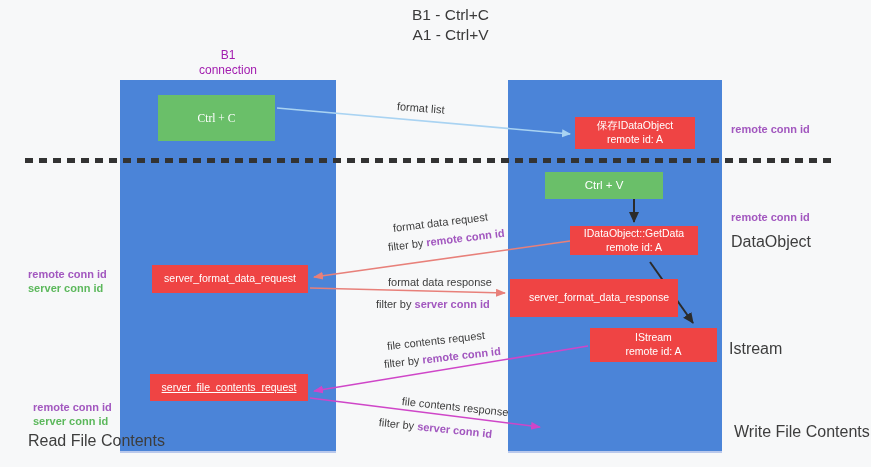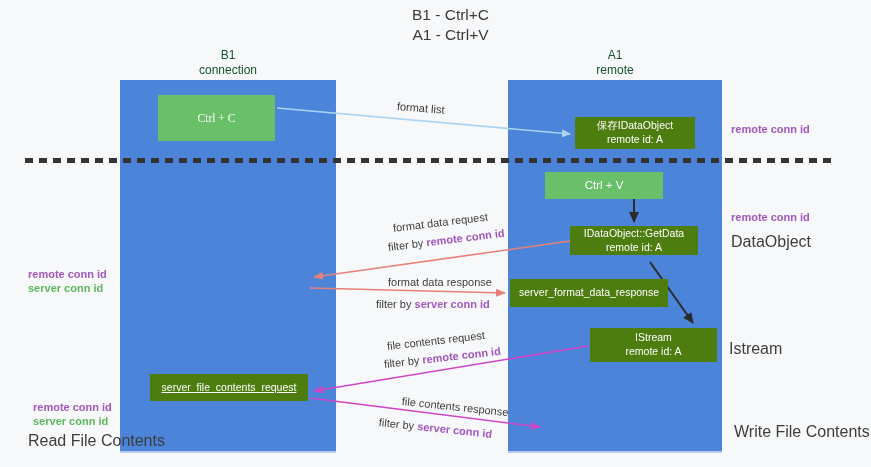--- a/index.html
+++ b/index.html
@@ -12,46 +12,42 @@
     position:absolute; left:25px; top:158px; width:808px; height:5px; z-index:3;
     background:repeating-linear-gradient(90deg,#333 0,#333 8px,transparent 8px,transparent 14px);
   }
   svg.arrows { position:absolute; left:0; top:0; z-index:2; }
   .box {
     position:absolute; display:flex; flex-direction:column; align-items:center;
     justify-content:center; color:#fff; z-index:4; text-align:center; line-height:1.3;
     white-space:nowrap;
   }
   .box.green  { background:#6abf69; font-size:11.5px; }
-  .box.orange { background:#4d7c0f; font-size:10.5px; }
+  .box.orange { background:#ef4444; font-size:10.5px; }
   .flow { position:absolute; font-size:11px; color:#3d3d3d; white-space:nowrap; z-index:4; transform-origin:left center; }
   .purple { color:#a257bf; font-weight:bold; }
   .greent { color:#5cb85c; font-weight:bold; }
   .side   { position:absolute; font-size:11px; white-space:nowrap; z-index:4; }
   .side.dark { color:#3d3d3d; font-size:16px; font-weight:normal; }
-  .lane-header { position:absolute; top:48px; text-align:center; font-size:12px; color:#14532d; line-height:1.25; z-index:4; }
+  .lane-header { position:absolute; top:48px; text-align:center; font-size:12px; color:#a21caf; line-height:1.25; z-index:4; }
   .title { position:absolute; top:5px; left:15px; width:871px; text-align:center; font-size:15.5px; color:#3a3a3a; line-height:1.3; z-index:4; }
 </style>
 </head>
 <body>
 
 <div class="canvas">
 
   <div class="title">
     <div>B1 - Ctrl+C</div>
     <div>A1 - Ctrl+V</div>
   </div>
 
   <div class="lane-header" style="left:120px;width:216px;">
     <div>B1</div>
     <div>connection</div>
-  </div>
-  <div class="lane-header" style="left:508px;width:214px;">
-    <div>A1</div>
-    <div>remote</div>
   </div>
 
   <div class="lane" style="left:120px;top:80px;width:216px;height:371px;"></div>
   <div class="lane" style="left:508px;top:80px;width:214px;height:371px;"></div>
 
   <div class="divider"></div>
 
   <svg class="arrows" width="871" height="467" viewBox="0 0 871 467">
     <defs>
       <marker id="m-blue" markerWidth="10" markerHeight="9" refX="8" refY="4" orient="auto" markerUnits="userSpaceOnUse">
@@ -83,22 +79,23 @@
     <div>remote id: A</div>
   </div>
 
   <div class="box green" style="left:545px;top:172px;width:118px;height:27px;">Ctrl + V</div>
 
   <div class="box orange" style="left:570px;top:226px;width:128px;height:29px;">
     <div>IDataObject::GetData</div>
     <div>remote id: A</div>
   </div>
 
+  <div class="box orange" style="left:152px;top:265px;width:156px;height:28px;">server_format_data_request</div>
 
-  <div class="box orange" style="left:510px;top:279px;width:158px;height:28px;">server_format_data_response</div>
+  <div class="box orange" style="left:510px;top:279px;width:158px;height:38px;padding-left:10px;">server_format_data_response</div>
 
   <div class="box orange" style="left:590px;top:328px;width:127px;height:34px;">
     <div>IStream</div>
     <div>remote id: A</div>
   </div>
 
   <div class="box orange" style="left:150px;top:374px;width:158px;height:27px;text-decoration:underline;">server_file_contents_request</div>
 
 
   <div class="flow" style="left:397px;top:100px;transform:rotate(4.5deg);">format list</div>

